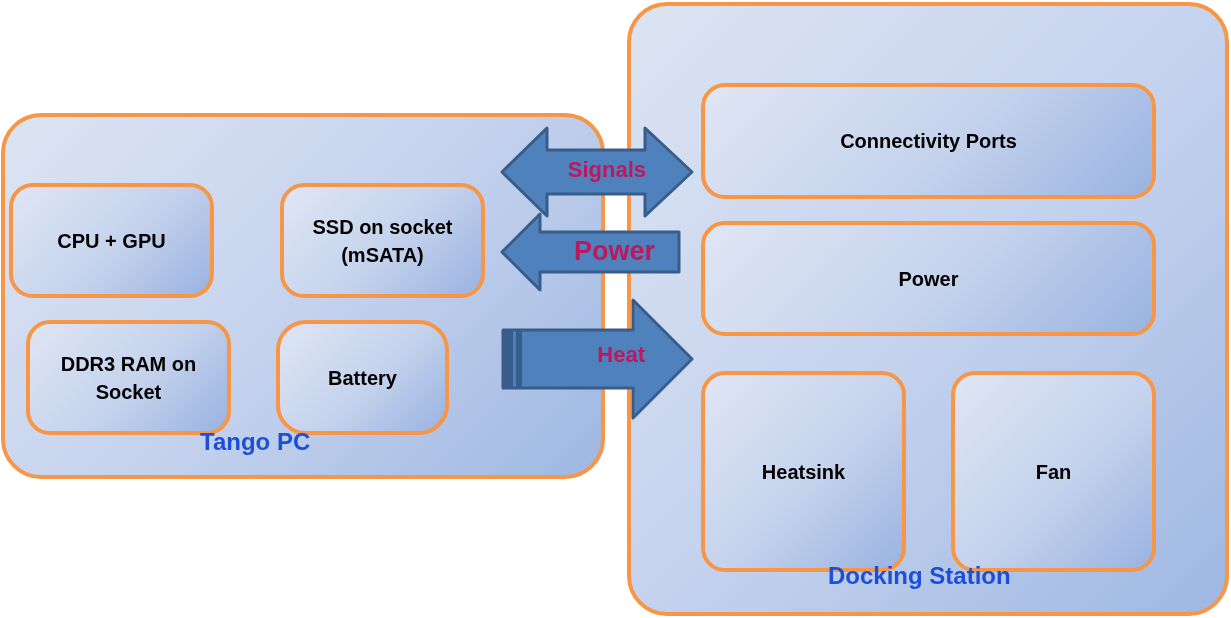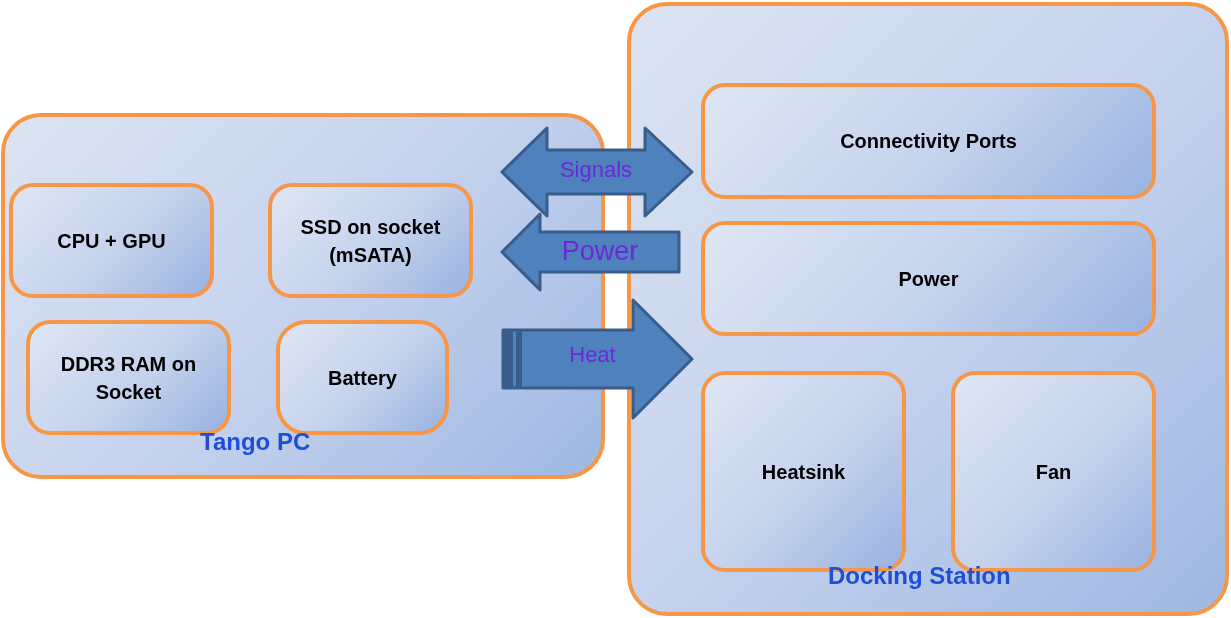--- a/index.html
+++ b/index.html
@@ -16,35 +16,35 @@
     background: linear-gradient(135deg, #dfe6f4 0%, #c4d2ec 55%, #9ab3e1 100%);
     display: flex; align-items: center; justify-content: center; text-align: center;
     font-weight: bold; font-size: 20px; color: #000; line-height: 1.4; margin-top: 44px;
   }
   .ctitle {
     position: absolute; font-weight: bold; font-size: 24px; color: #1d4ed8;
     text-align: left; white-space: nowrap;
   }
   svg.arrows { position: absolute; left: 0; top: 0; }
   .arrow-label {
-    position: absolute; color: #6d28d9; font-weight: normal; text-align: center;
+    position: absolute; color: #be185d; font-weight: bold; text-align: right;
     white-space: nowrap;
   }
 </style>
 </head>
 <body>
 
 <div class="container" style="left:627px; top:2px; width:602px; height:614px;"></div>
 
 <div class="container" style="left:1px; top:113px; width:604px; height:366px;"></div>
 
 <div class="box" style="left:9px; top:139px; width:205px; height:115px;">
   <span>CPU + GPU</span>
 </div>
-<div class="box" style="left:268px; top:139px; width:205px; height:115px;">
+<div class="box" style="left:280px; top:139px; width:205px; height:115px;">
   <span style="white-space:pre-line;">SSD on socket
 (mSATA)</span>
 </div>
 <div class="box" style="left:26px; top:276px; width:205px; height:115px;">
   <span style="white-space:pre-line;">DDR3 RAM on
 Socket</span>
 </div>
 <div class="box" style="left:276px; top:276px; width:173px; height:115px;border-radius:30px;">
   <span>Battery</span>
 </div>

